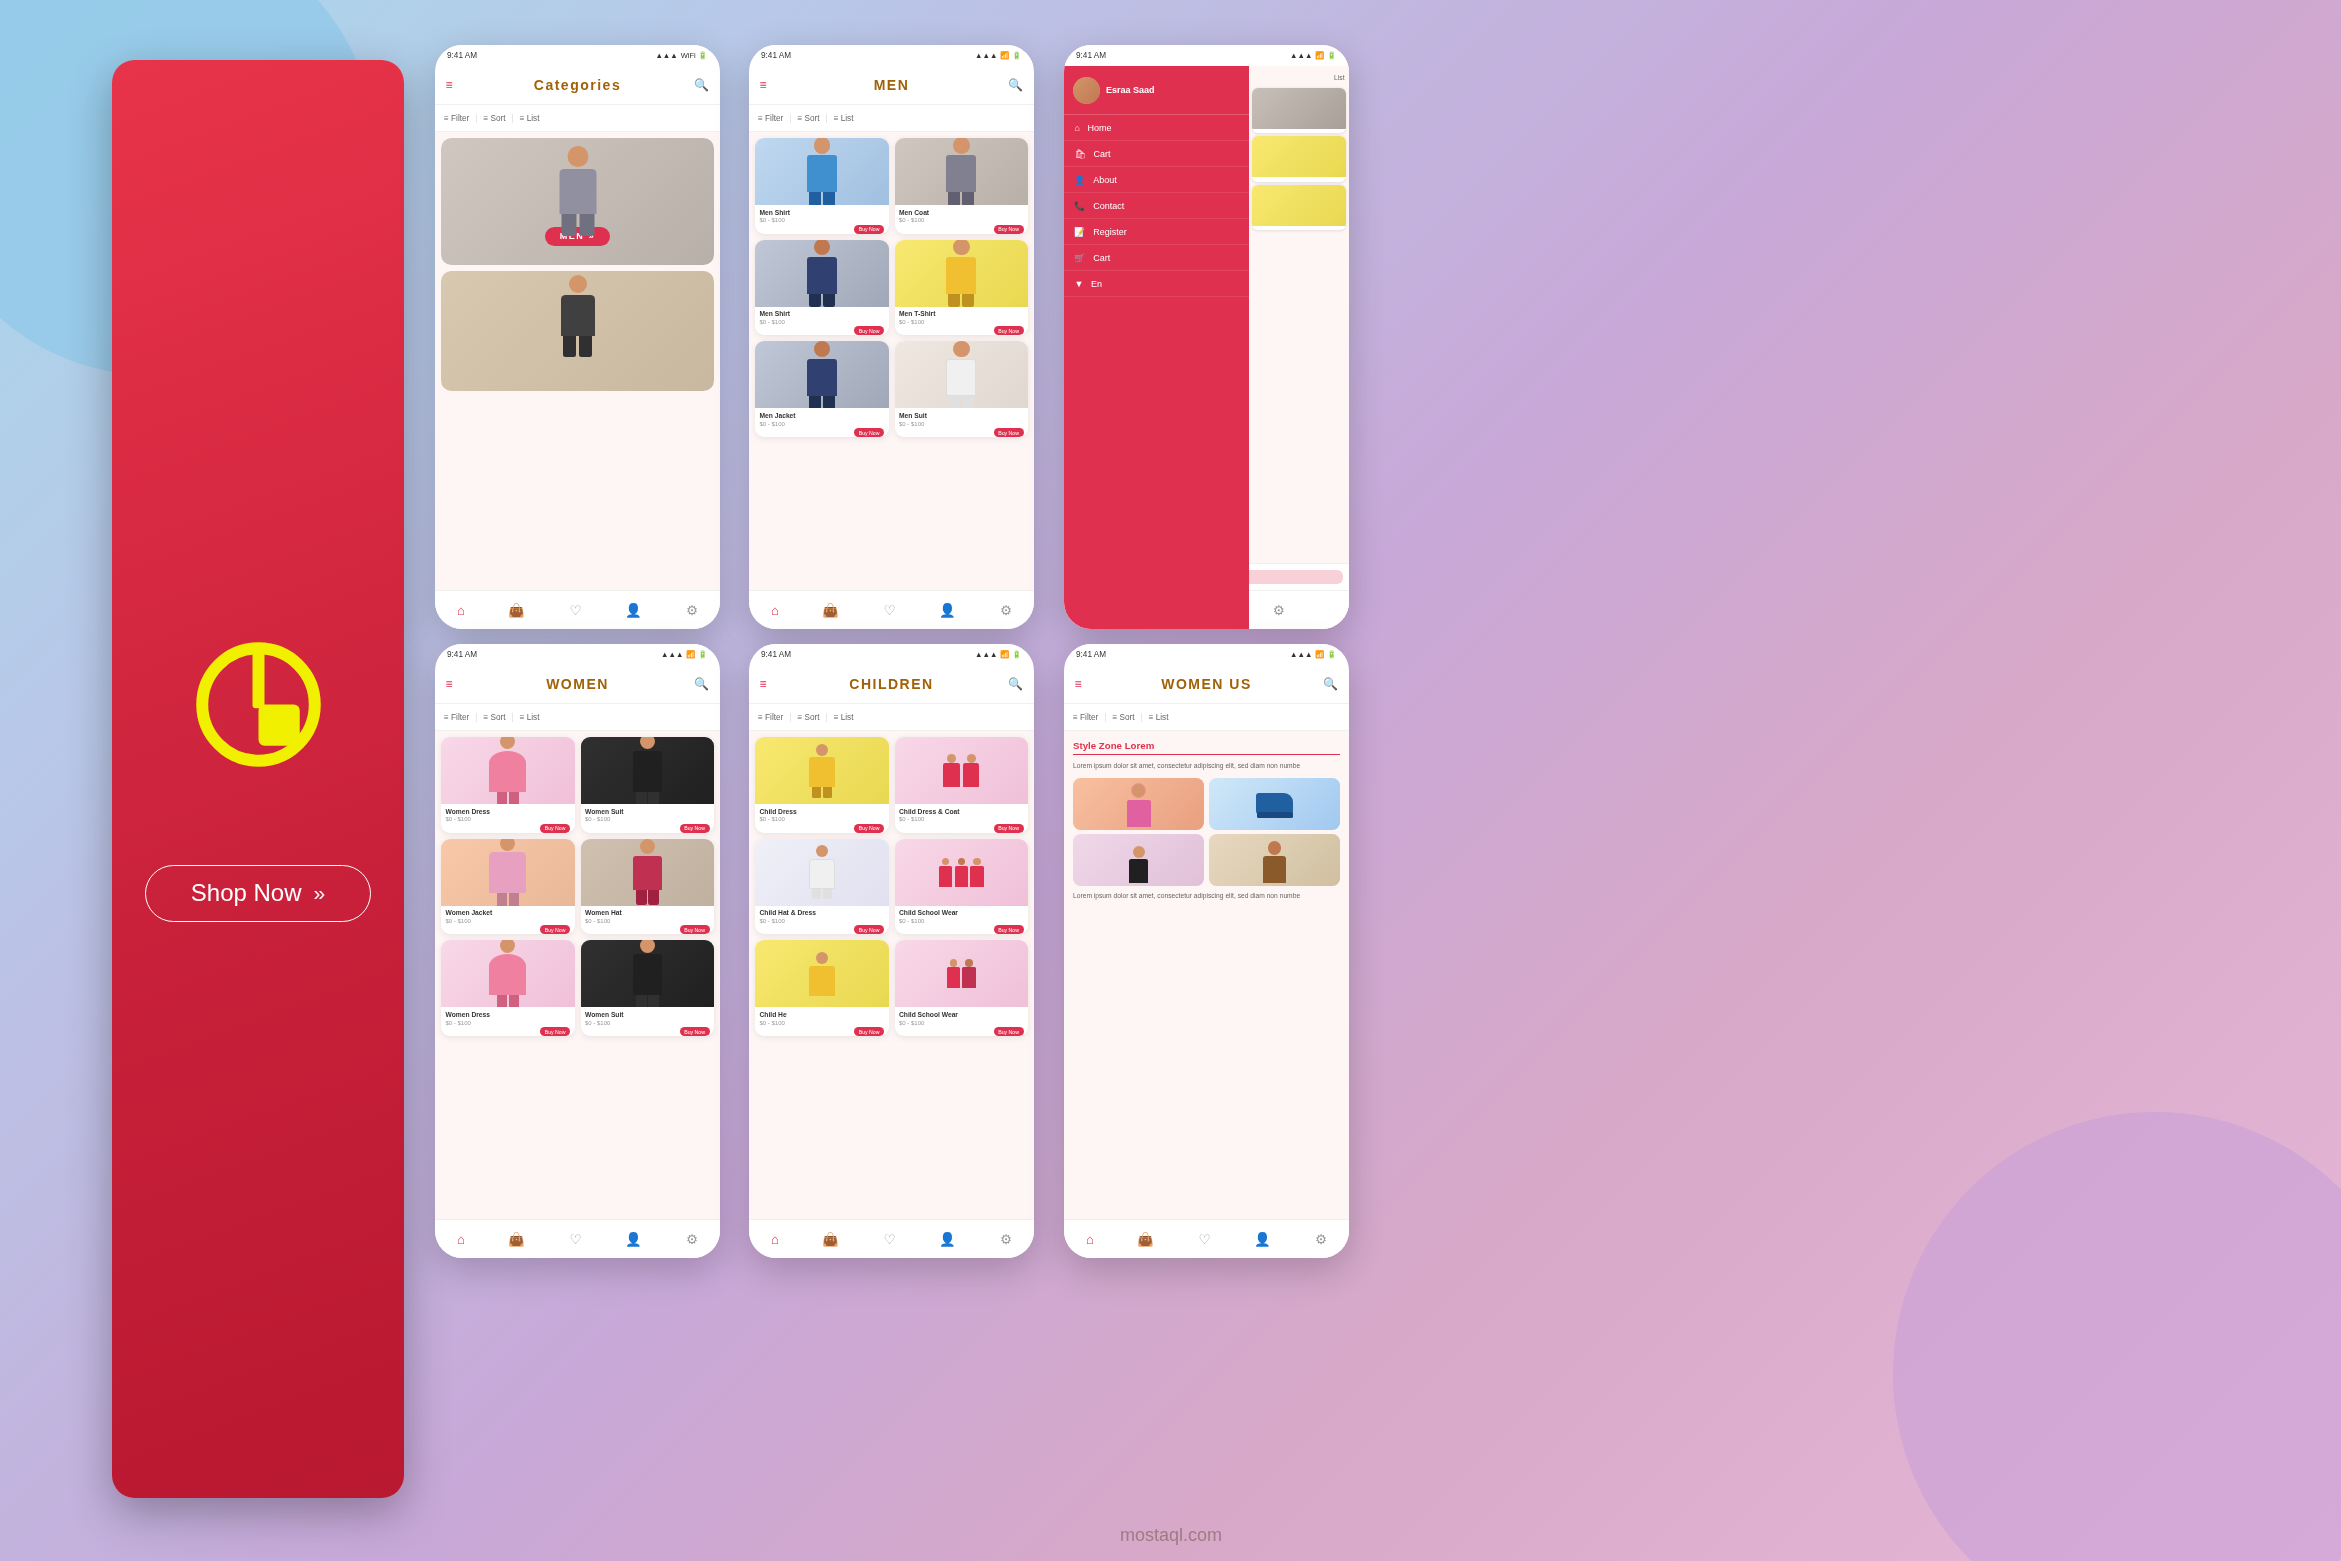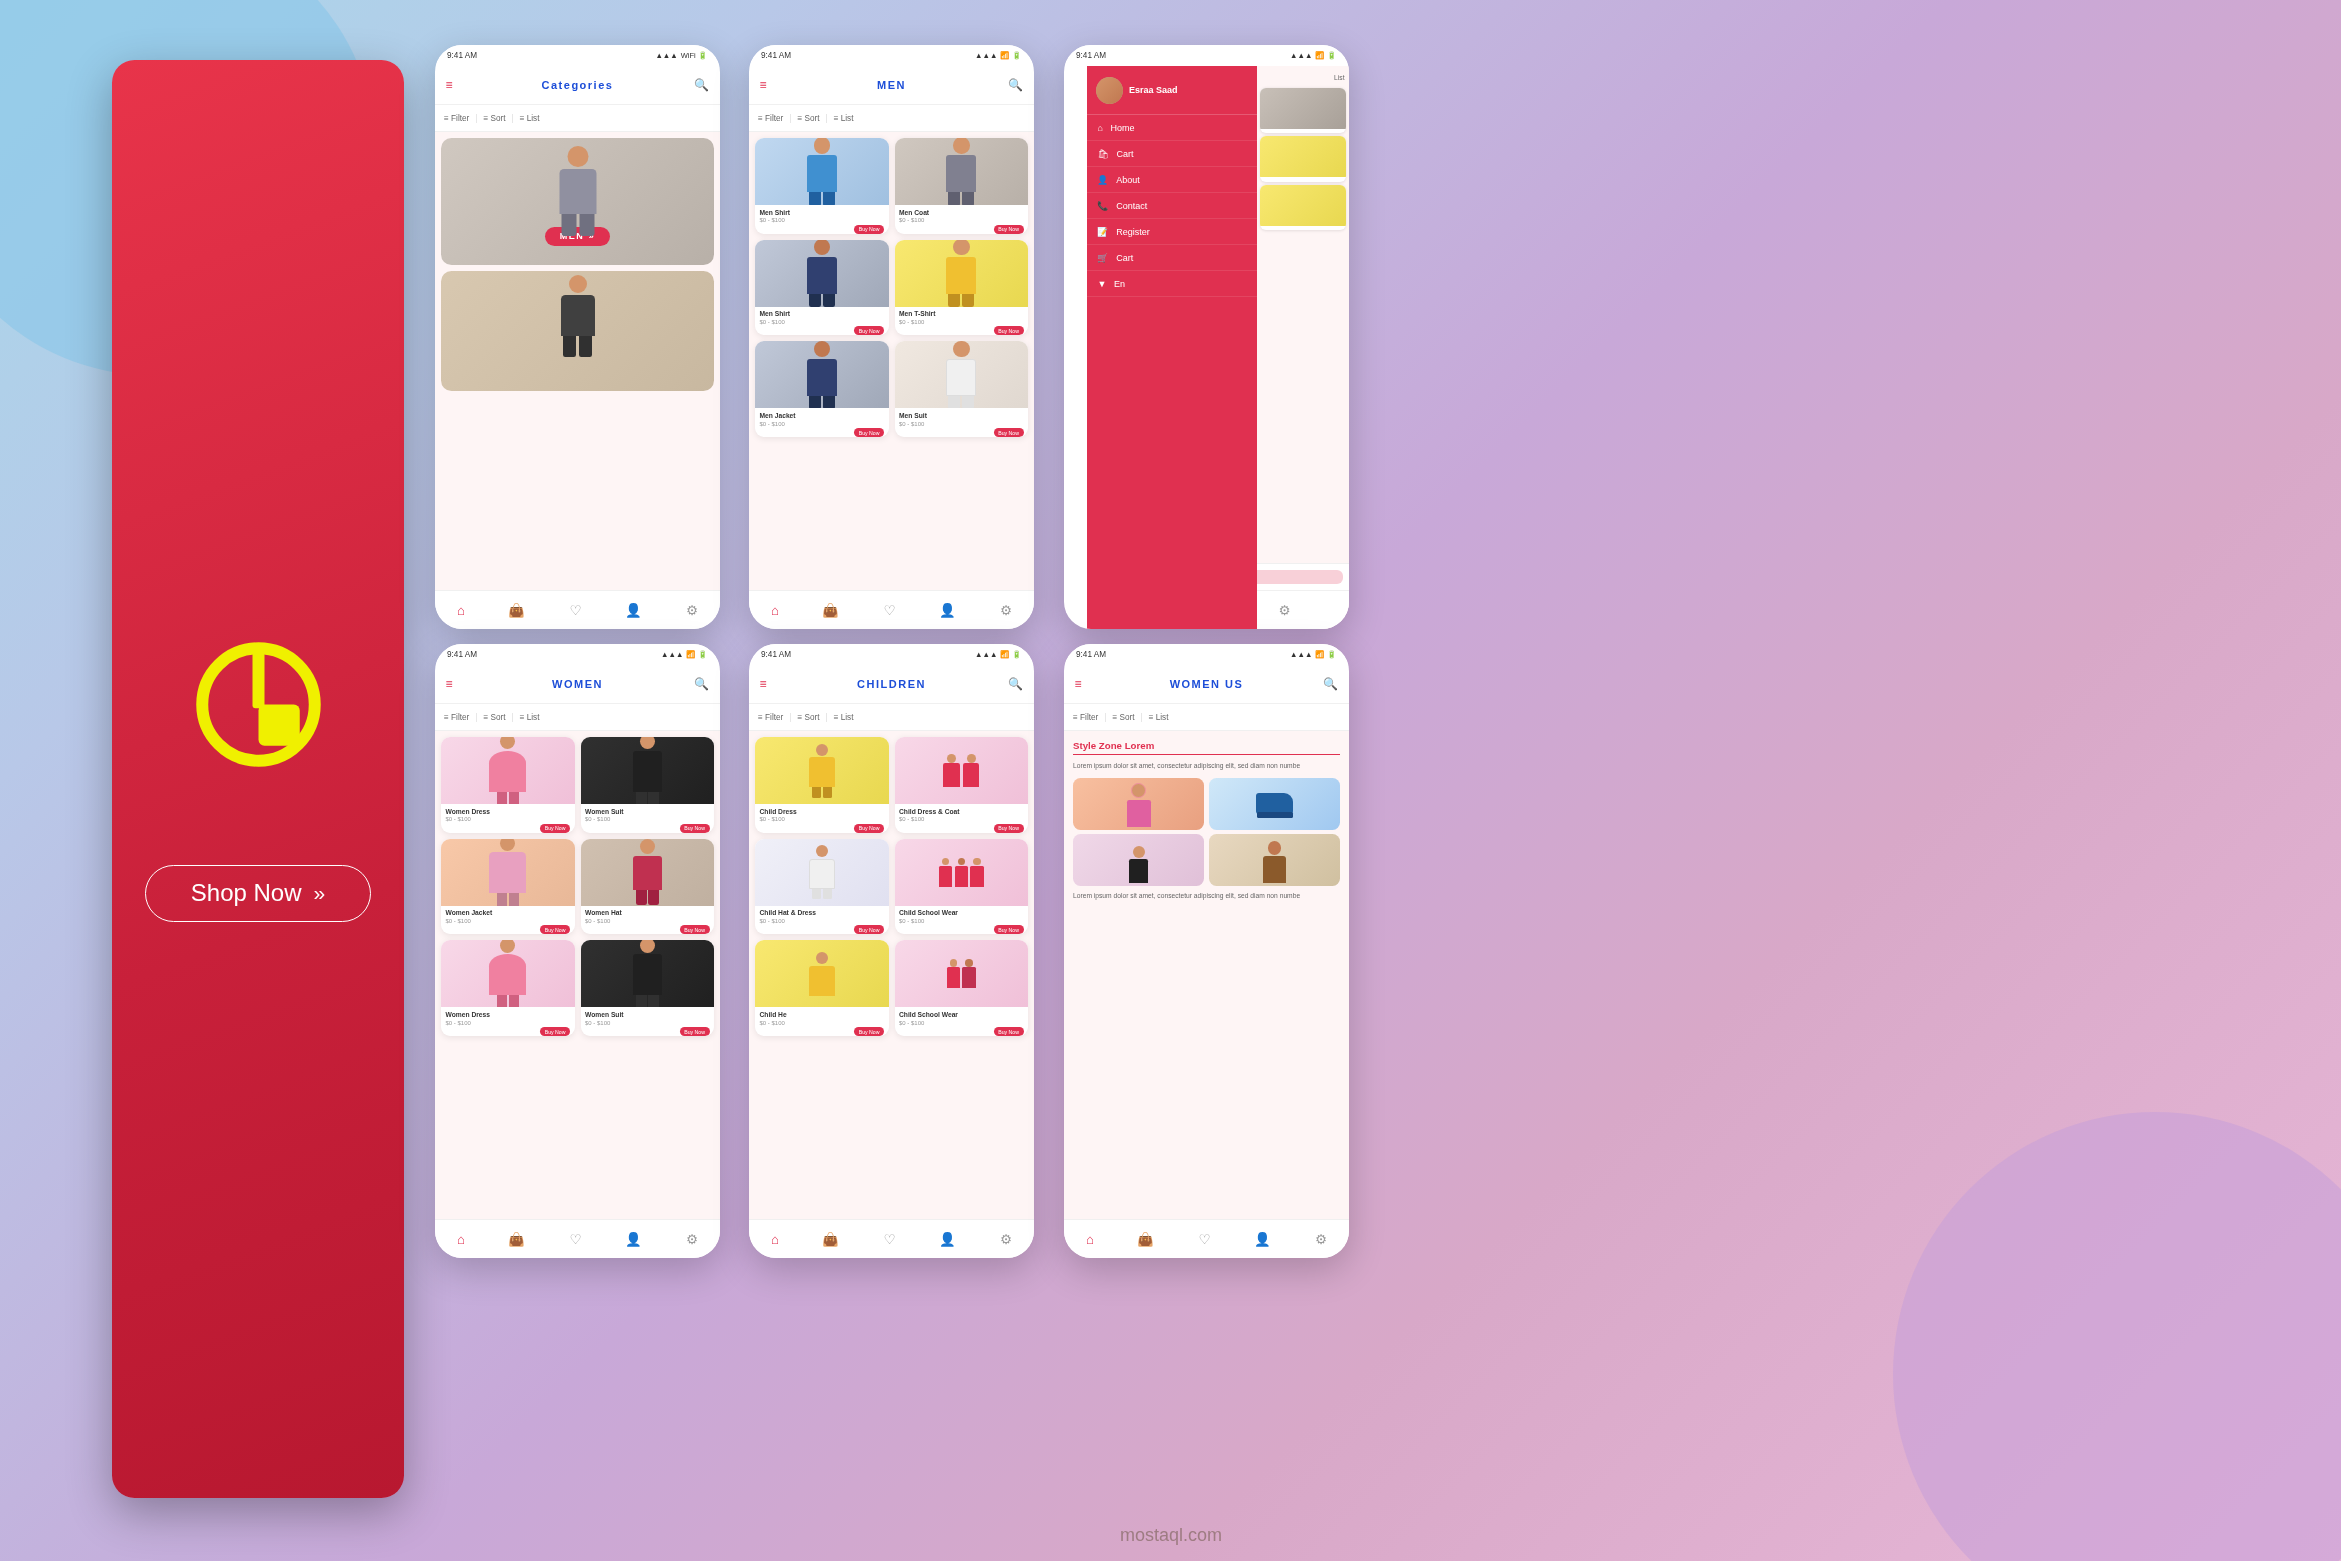--- a/index.html
+++ b/index.html
@@ -106,23 +106,23 @@
     .phone-header {
       height: 39px;
       display: flex;
       align-items: center;
       justify-content: center;
       position: relative;
       border-bottom: 0.7px solid #f0f0f0;
       flex-shrink: 0;
     }
     .phone-header-title {
-      font-size: 11px;
+      font-size: 14px;
       font-weight: bold;
-      color: #1d4ed8;
+      color: #a16207;
       letter-spacing: 1.5px;
     }
     .header-icon-left {
       position: absolute;
       left: 10.5px;
       font-size: 12px;
       color: #e03050;
     }
     .header-icon-right {
       position: absolute;
@@ -601,21 +601,21 @@
 
 <div class="phone phone-menu">
   <div class="phone-status-bar">
     <span>9:41 AM</span>
     <div class="status-icons">
       <span>▲▲▲</span>
         <span>📶</span>
         <span>🔋</span>
     </div>
   </div>
-  <div style="position:relative;flex:1;display:flex;flex-direction:column;margin-left:23px;">
+  <div style="position:relative;flex:1;display:flex;flex-direction:column;">
 
     <div class="sidebar-menu">
       <div class="sidebar-profile">
         <div class="profile-avatar">
           <div style="width:100%;height:100%;background:linear-gradient(135deg,#d4956a,#c07850);border-radius:50%;"></div>
         </div>
         <span class="profile-name">Esraa Saad</span>
       </div>
       <div class="sidebar-item">
         <span class="sidebar-item-icon">⌂</span>

